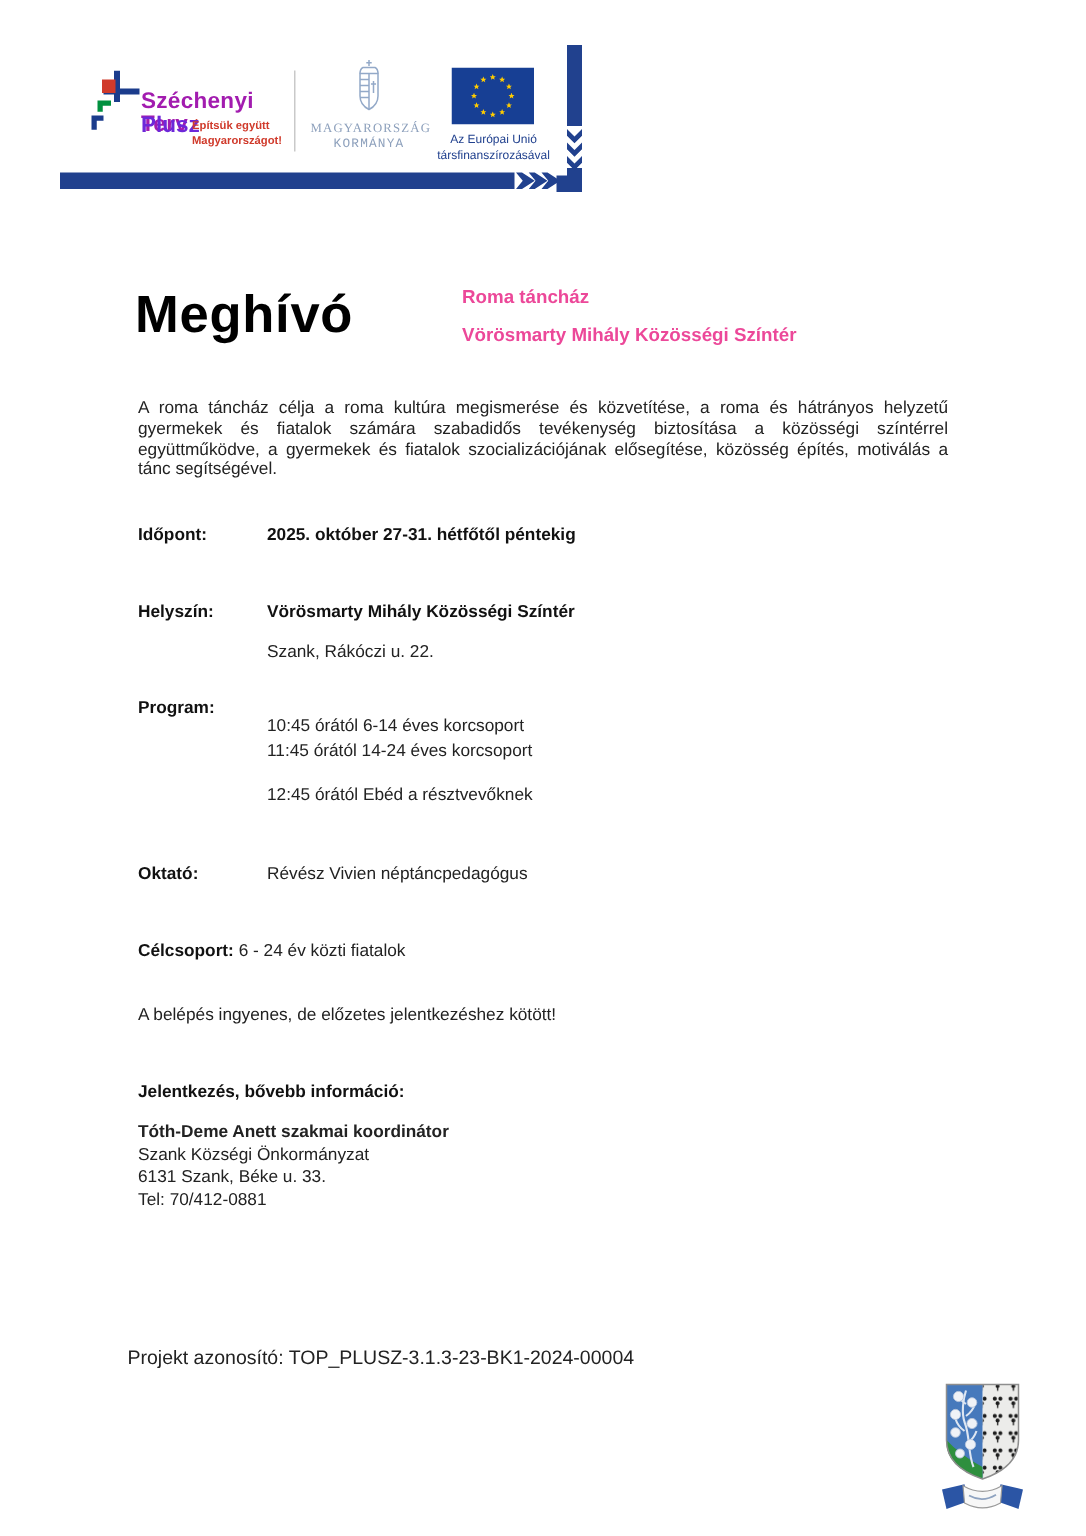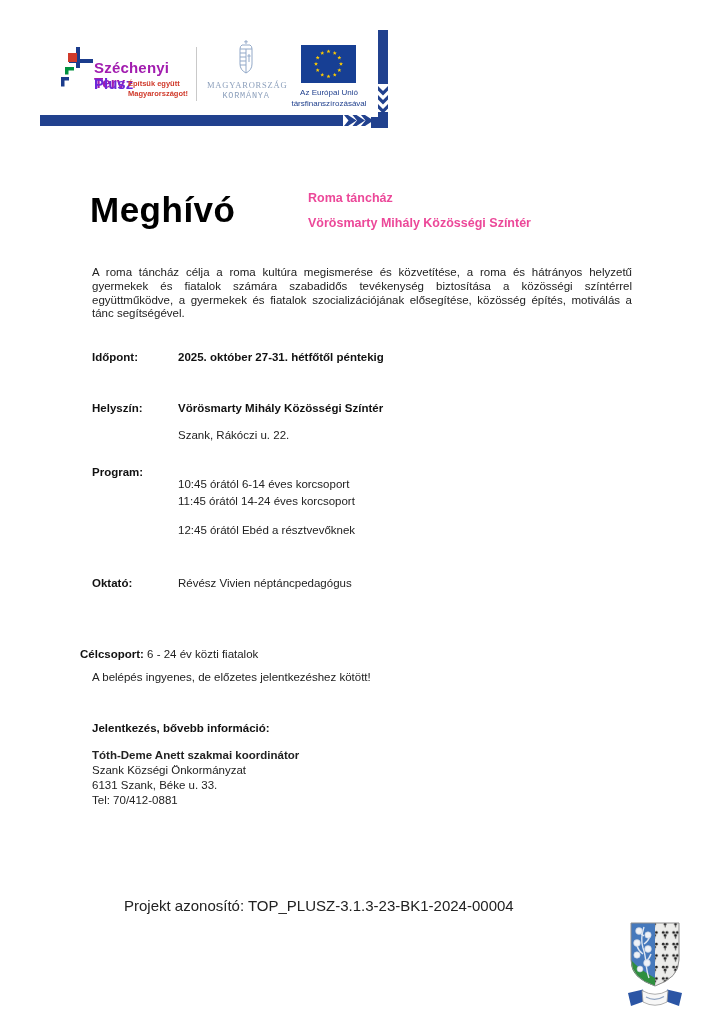--- a/index.html
+++ b/index.html
@@ -17,21 +17,21 @@
   .eu-cap   { font-size:8px; color:#21418e; text-align:center; line-height:10.5px; }
   .divider  { width:1px; background:#c9c9c9; }
   
   .doc-title { font-size:35px; font-weight:bold; color:#000; letter-spacing:0.5px; }
   .subtitle  { font-size:12.5px; font-weight:bold; color:#ec4899; line-height:13px; }
   .intro     { font-size:11.5px; line-height:13.8px; text-align:justify; color:#222; width:540px; }
   .lbl  { font-size:11.5px; font-weight:bold; color:#111; }
   .val  { font-size:11.5px; color:#222; }
   .b    { font-weight:bold; color:#111; }
   .contact-line { font-size:11.5px; line-height:15px; color:#222; }
-  .project-line { font-size:15px; color:#222;margin-left:39px; }
+  .project-line { font-size:13px; color:#222; }
 </style>
 </head>
 <body>
 
 <div class="page">
 
   <div class="abs" style="left:35px; top:25px; width:360px; height:110px;">
 
     <svg class="abs" style="left:0; top:0;" width="360" height="110" viewBox="0 0 360 110">
       <g fill="#21418e">
@@ -126,21 +126,21 @@
   <div class="abs val" style="left:178px; top:429px;">Szank, Rákóczi u. 22.</div>
 
   <div class="abs lbl" style="left:92px; top:466px;">Program:</div>
   <div class="abs val" style="left:178px; top:466px;margin-top:12px;">10:45 órától 6-14 éves korcsoport</div>
   <div class="abs val" style="left:178px; top:495px;">11:45 órától 14-24 éves korcsoport</div>
   <div class="abs val" style="left:178px; top:524px;">12:45 órától Ebéd a résztvevőknek</div>
 
   <div class="abs lbl" style="left:92px; top:577px;">Oktató:</div>
   <div class="abs val" style="left:178px; top:577px;">Révész Vivien néptáncpedagógus</div>
 
-  <div class="abs val" style="left:80px; top:628px;margin-top:20px;"><span class="b">Célcsoport:</span><span> 6 - 24 év közti fiatalok</span></div>
+  <div class="abs val" style="left:92px; top:628px;"><span class="b">Célcsoport:</span><span> 6 - 24 év közti fiatalok</span></div>
 
   <div class="abs val" style="left:92px; top:671px;">A belépés ingyenes, de előzetes jelentkezéshez kötött!</div>
 
   <div class="abs lbl" style="left:92px; top:722px;">Jelentkezés, bővebb információ:</div>
   <div class="abs contact-line b" style="left:92px; top:748px;">Tóth-Deme Anett szakmai koordinátor</div>
   <div class="abs contact-line" style="left:92px; top:763px;">Szank Községi Önkormányzat</div>
   <div class="abs contact-line" style="left:92px; top:778px;">6131 Szank, Béke u. 33.</div>
   <div class="abs contact-line" style="left:92px; top:793px;">Tel: 70/412-0881</div>
 
   <div class="abs project-line" style="left:85px; top:897px;">Projekt azonosító: TOP_PLUSZ-3.1.3-23-BK1-2024-00004</div>

